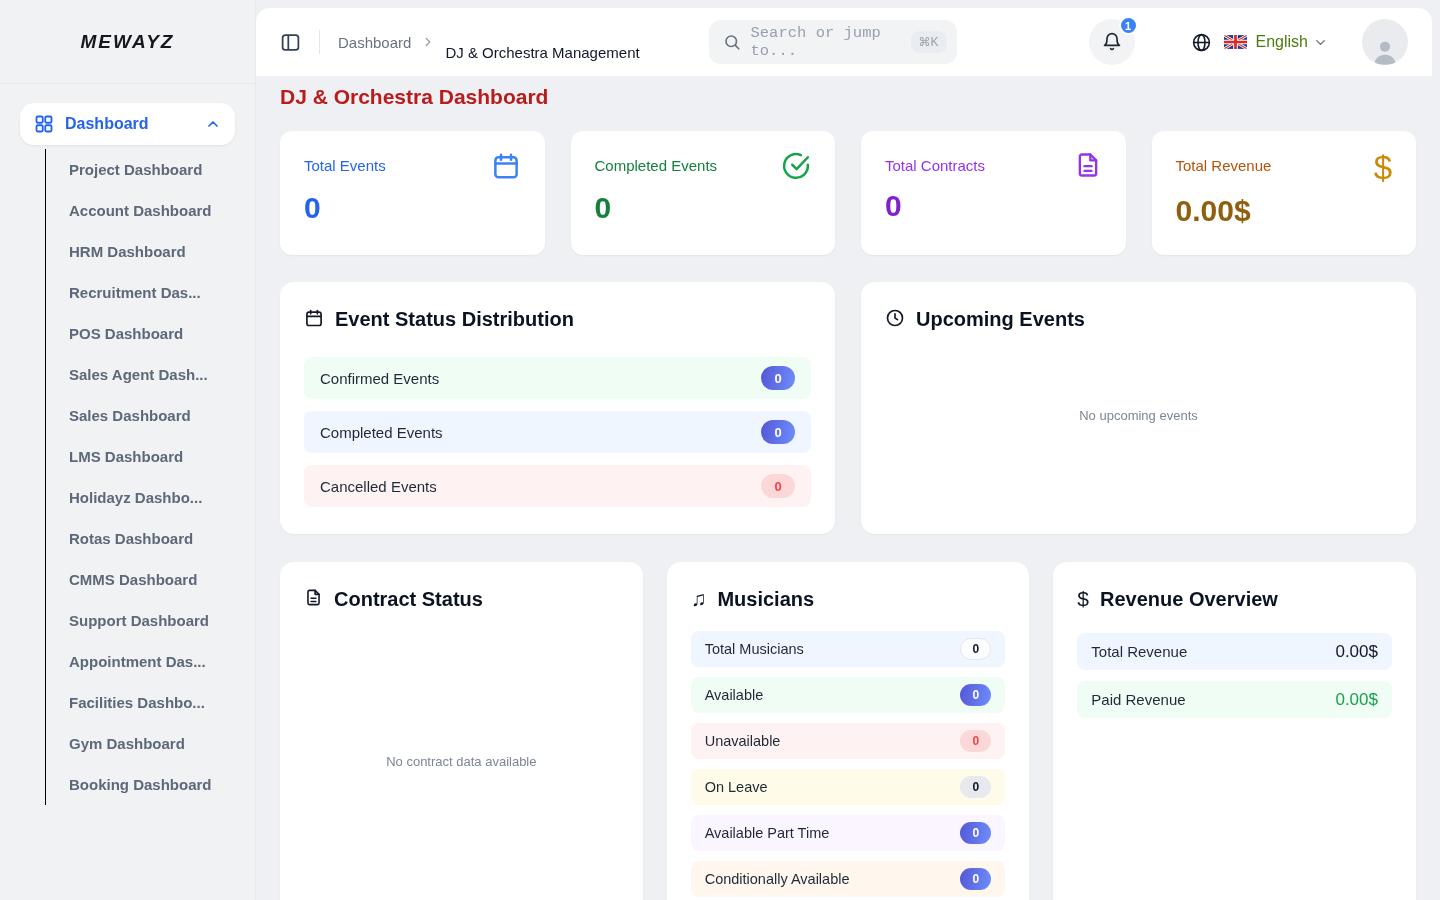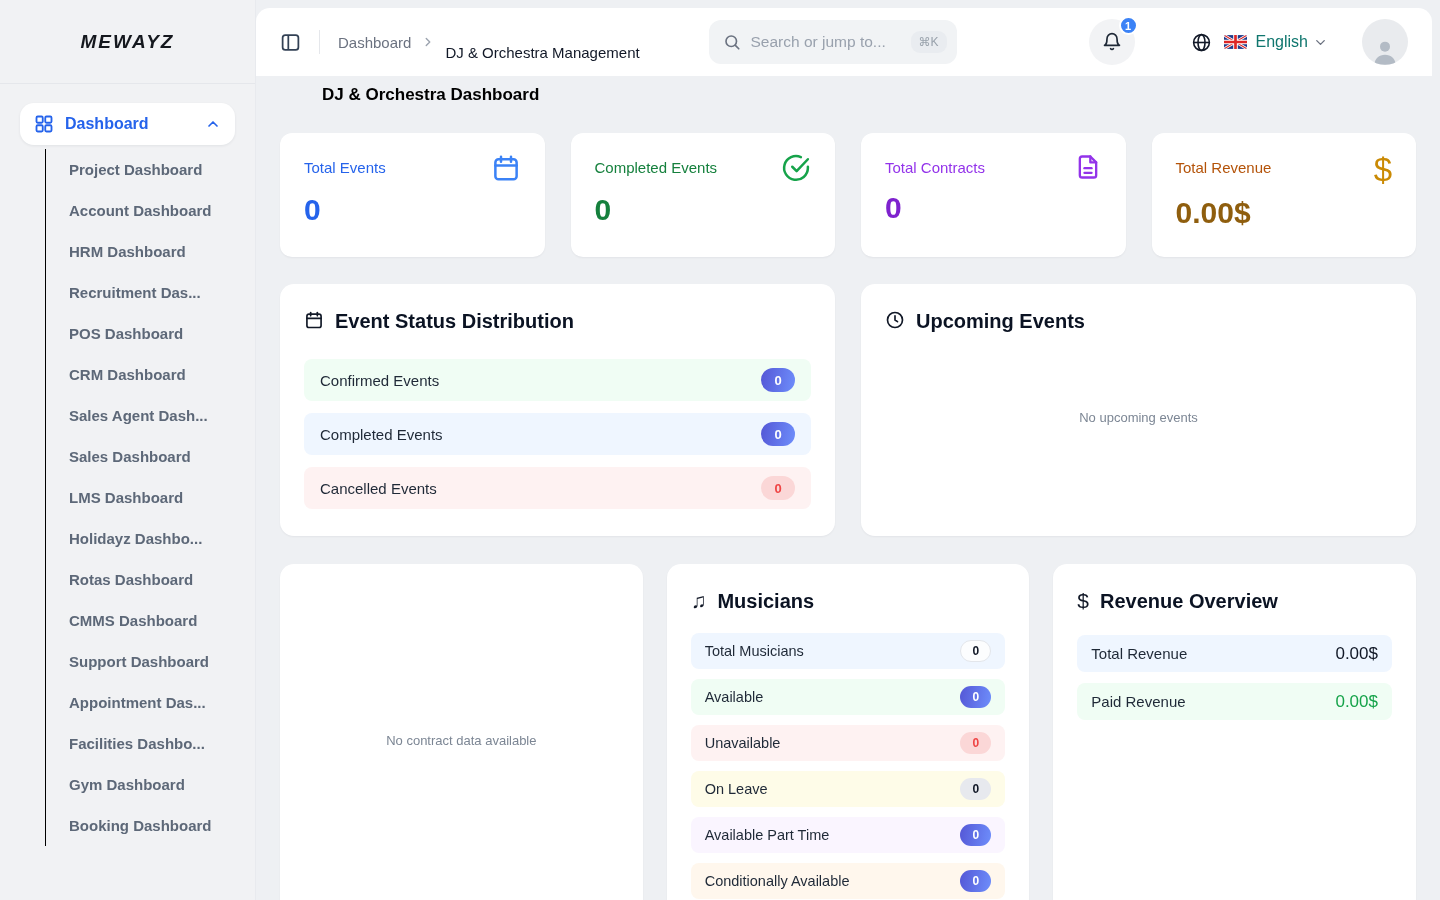--- a/index.html
+++ b/index.html
@@ -27,37 +27,37 @@
   .main { position:absolute; left:256px; top:0; right:0; height:900px; }
   .hdr { margin:8px 8px 0 0; height:68px; background:#fff; border-radius:14px 14px 0 0;
     display:flex; align-items:center; padding:0 24px; }
   .toggle { display:flex; align-items:center; cursor:pointer; }
   .vdiv { width:1px; height:24px; background:#e5e7eb; margin:0 18px; }
   .crumb { display:flex; align-items:center; gap:10px; }
   .crumb-root { color:#6b7280; font-size:15px; cursor:pointer; }
   .crumb-cur { color:#111827; font-size:15px; font-weight:500;margin-top:21px; }
   .search { margin-left:auto; width:248px; height:44px; background:#f1f3f5; border-radius:12px;
     display:flex; align-items:center; padding:0 10px 0 14px; cursor:text; }
-  .search .ph { color:#99a1ad; font-size:15.5px; margin-left:10px; flex:1; }
+  .search .ph { color:#99a1ad; font-size:15.5px; margin-left:10px; flex:1;font-family:Liberation Mono, monospace; }
   .kbd { background:#e9ecf0; border-radius:9px; padding:4px 8px; font-size:12px; color:#98a1ab; }
   .bell-wrap { position:relative; margin-left:132px; width:46px; height:46px; border-radius:50%;
     background:#f2f3f5; display:flex; align-items:center; justify-content:center; cursor:pointer; }
   .bell-badge { position:absolute; top:-3px; right:-3px; min-width:19px; height:19px; border-radius:50%;
     background:#3b82f6; border:2px solid #fff; color:#fff; font-size:11px; font-weight:700;
     display:flex; align-items:center; justify-content:center; }
   .lang { display:flex; align-items:center; margin-left:56px; cursor:pointer; }
   .flag { margin-left:12px; border-radius:2px; overflow:hidden; display:flex; }
-  .lang-label { margin-left:9px; font-size:16px; color:#0f766e; }
+  .lang-label { margin-left:9px; font-size:16px; color:#4d7c0f; }
   .lang .chev { margin-left:5px; display:flex; }
   .avatar { margin-left:34px; width:46px; height:46px; border-radius:50%; background:#e9ebee;
     display:flex; align-items:flex-end; justify-content:center; overflow:hidden; cursor:pointer; }
   
   .content { padding:9px 24px 0; }
-  .page-title { font-size:17px; font-weight:800; color:#000000;margin-left:42px; }
-  .stats { margin-top:28px; display:grid; grid-template-columns:repeat(4,1fr); gap:26px; }
+  .page-title { font-size:21px; font-weight:800; color:#b91c1c; }
+  .stats { margin-top:22px; display:grid; grid-template-columns:repeat(4,1fr); gap:26px; }
   .stat { background:#fff; border-radius:12px; box-shadow:0 1px 2px rgba(16,24,40,.05);
     padding:20px 24px; height:124px; }
   .stat-top { display:flex; justify-content:space-between; align-items:flex-start; }
   .stat-label { font-size:15px; font-weight:500; margin-top:6px; }
   .stat-value { font-size:30px; font-weight:800; margin-top:10px; }
   .s-blue .stat-label { color:#2563eb; } .s-blue .stat-value { color:#2563eb; }
   .s-green .stat-label { color:#15803d; } .s-green .stat-value { color:#15803d; }
   .s-purple .stat-label { color:#9333ea; } .s-purple .stat-value { color:#7e22ce; }
   .s-amber .stat-label { color:#b45309; } .s-amber .stat-value { color:#8f5e0e; }
   .dollar-glyph { font-size:33px; font-weight:500; color:#ca8a04; line-height:1; }
@@ -123,21 +123,20 @@
             <polyline points="6 15 12 9 18 15"></polyline>
           </svg>
       </span>
     </div>
     <ul class="subnav">
       <li class="subitem">Project Dashboard</li>
       <li class="subitem">Account Dashboard</li>
       <li class="subitem">HRM Dashboard</li>
       <li class="subitem">Recruitment Das...</li>
       <li class="subitem">POS Dashboard</li>
-      <li class="subitem">CRM Dashboard</li>
       <li class="subitem">Sales Agent Dash...</li>
       <li class="subitem">Sales Dashboard</li>
       <li class="subitem">LMS Dashboard</li>
       <li class="subitem">Holidayz Dashbo...</li>
       <li class="subitem">Rotas Dashboard</li>
       <li class="subitem">CMMS Dashboard</li>
       <li class="subitem">Support Dashboard</li>
       <li class="subitem">Appointment Das...</li>
       <li class="subitem">Facilities Dashbo...</li>
       <li class="subitem">Gym Dashboard</li>
@@ -314,20 +313,31 @@
             </svg>
           </span>
           <span>Upcoming Events</span>
         </div>
         <div class="center-empty">No upcoming events</div>
       </section>
     </div>
 
     <div class="panels3">
       <section class="panel p3">
+        <div class="panel-title">
+          <span style="display:flex;">
+            <svg width="19" height="19" viewBox="0 0 24 24" fill="none" stroke="#111827" stroke-width="2" stroke-linecap="round" stroke-linejoin="round">
+              <path d="M14 3H7a2 2 0 0 0-2 2v14a2 2 0 0 0 2 2h10a2 2 0 0 0 2-2V8z"></path>
+                <polyline points="14 3 14 8 19 8"></polyline>
+                <line x1="9" y1="13" x2="15" y2="13"></line>
+                <line x1="9" y1="17" x2="15" y2="17"></line>
+            </svg>
+          </span>
+          <span>Contract Status</span>
+        </div>
         <div class="center-empty" style="height:300px;">No contract data available</div>
       </section>
 
       <section class="panel p3">
         <div class="panel-title">
           <span class="glyph-ic">♫</span>
           <span>Musicians</span>
         </div>
         <div class="mus-rows">
           <div class="mus-row tint-blue">

